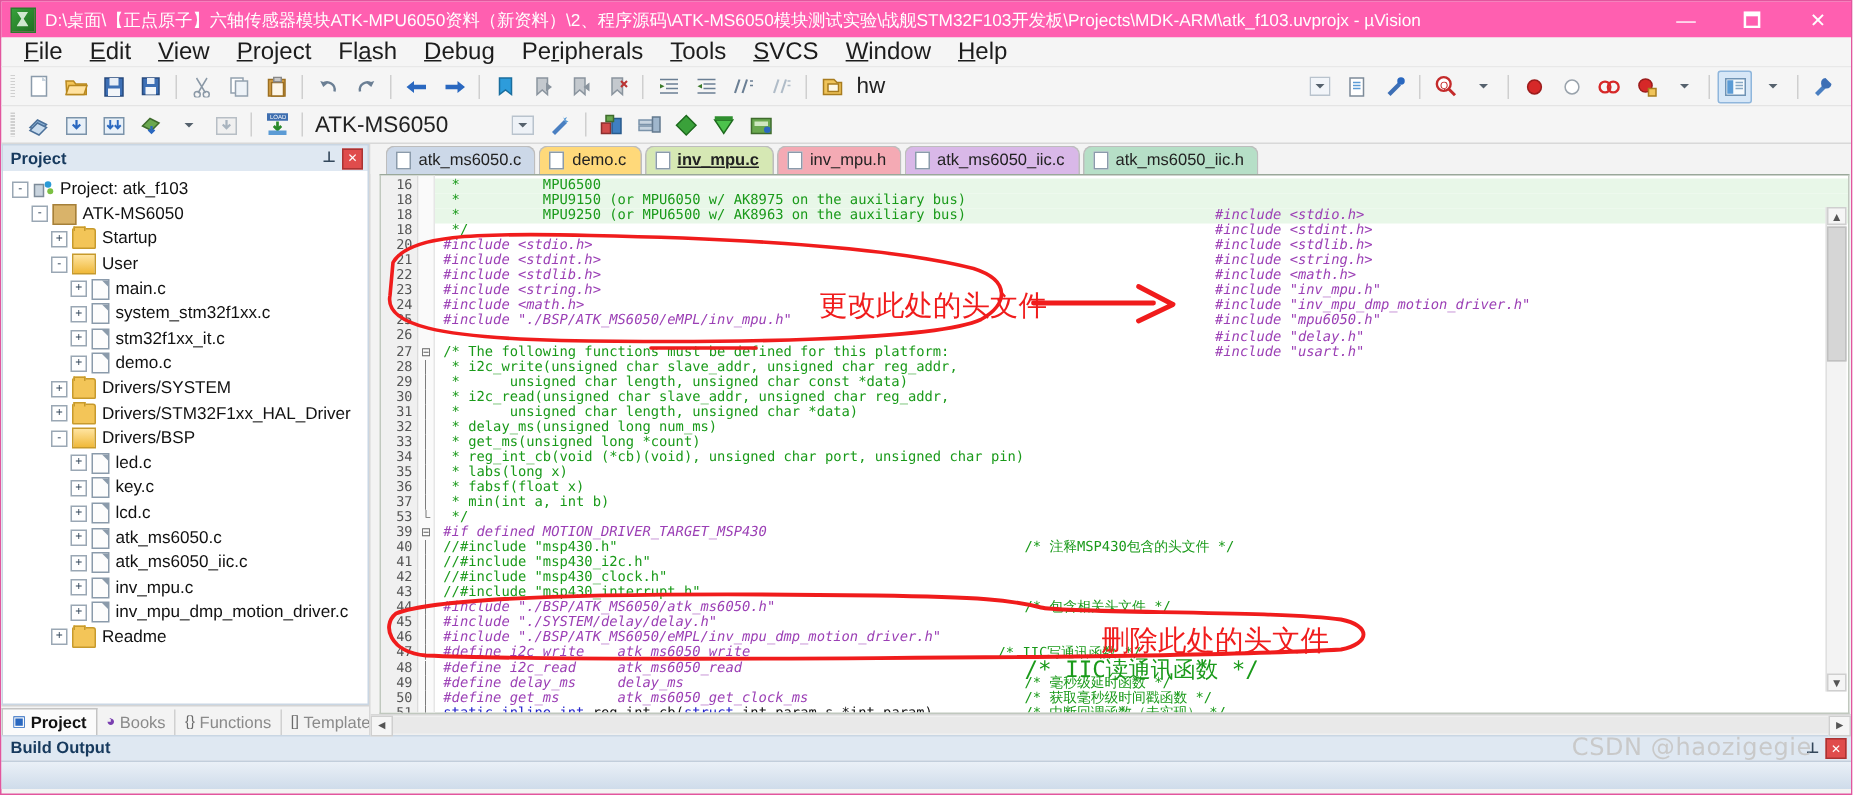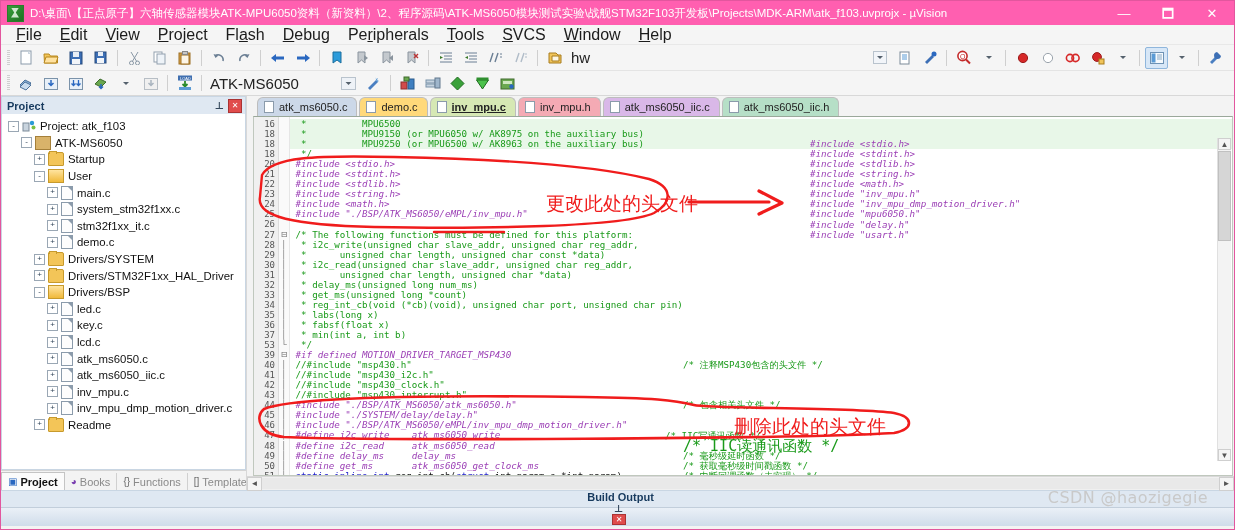--- a/index.html
+++ b/index.html
@@ -124,21 +124,21 @@
             border:1px solid #c0c0c0;box-sizing:border-box;}
 
   
   .anno{position:absolute;color:#f01c1c;font-size:19px;white-space:nowrap;
         font-family:"DejaVu Sans","Liberation Sans",sans-serif;}
   svg.overlay{position:absolute;left:0;top:0;pointer-events:none;}
 
   
   .buildbar{height:16px;background:#dfe8f2;border-top:1px solid #c9d6e3;
             display:flex;align-items:center;padding-left:6px;font-size:11px;color:#173a5e;
-            font-weight:600;flex-direction:column;}
+            font-weight:600;}
   .buildbar .spacer{flex:1;}
   .statusbar{height:18px;background:linear-gradient(#eaf0f7,#cfdcea);
              border-top:1px solid #c2cedb;}
   .watermark{position:absolute;right:26px;bottom:22px;color:#c9c9c9;font-size:16px;
              letter-spacing:0.4px;font-family:"DejaVu Sans",sans-serif;}
 </style>
 </head>
 <body>
 
 <div class="app">

